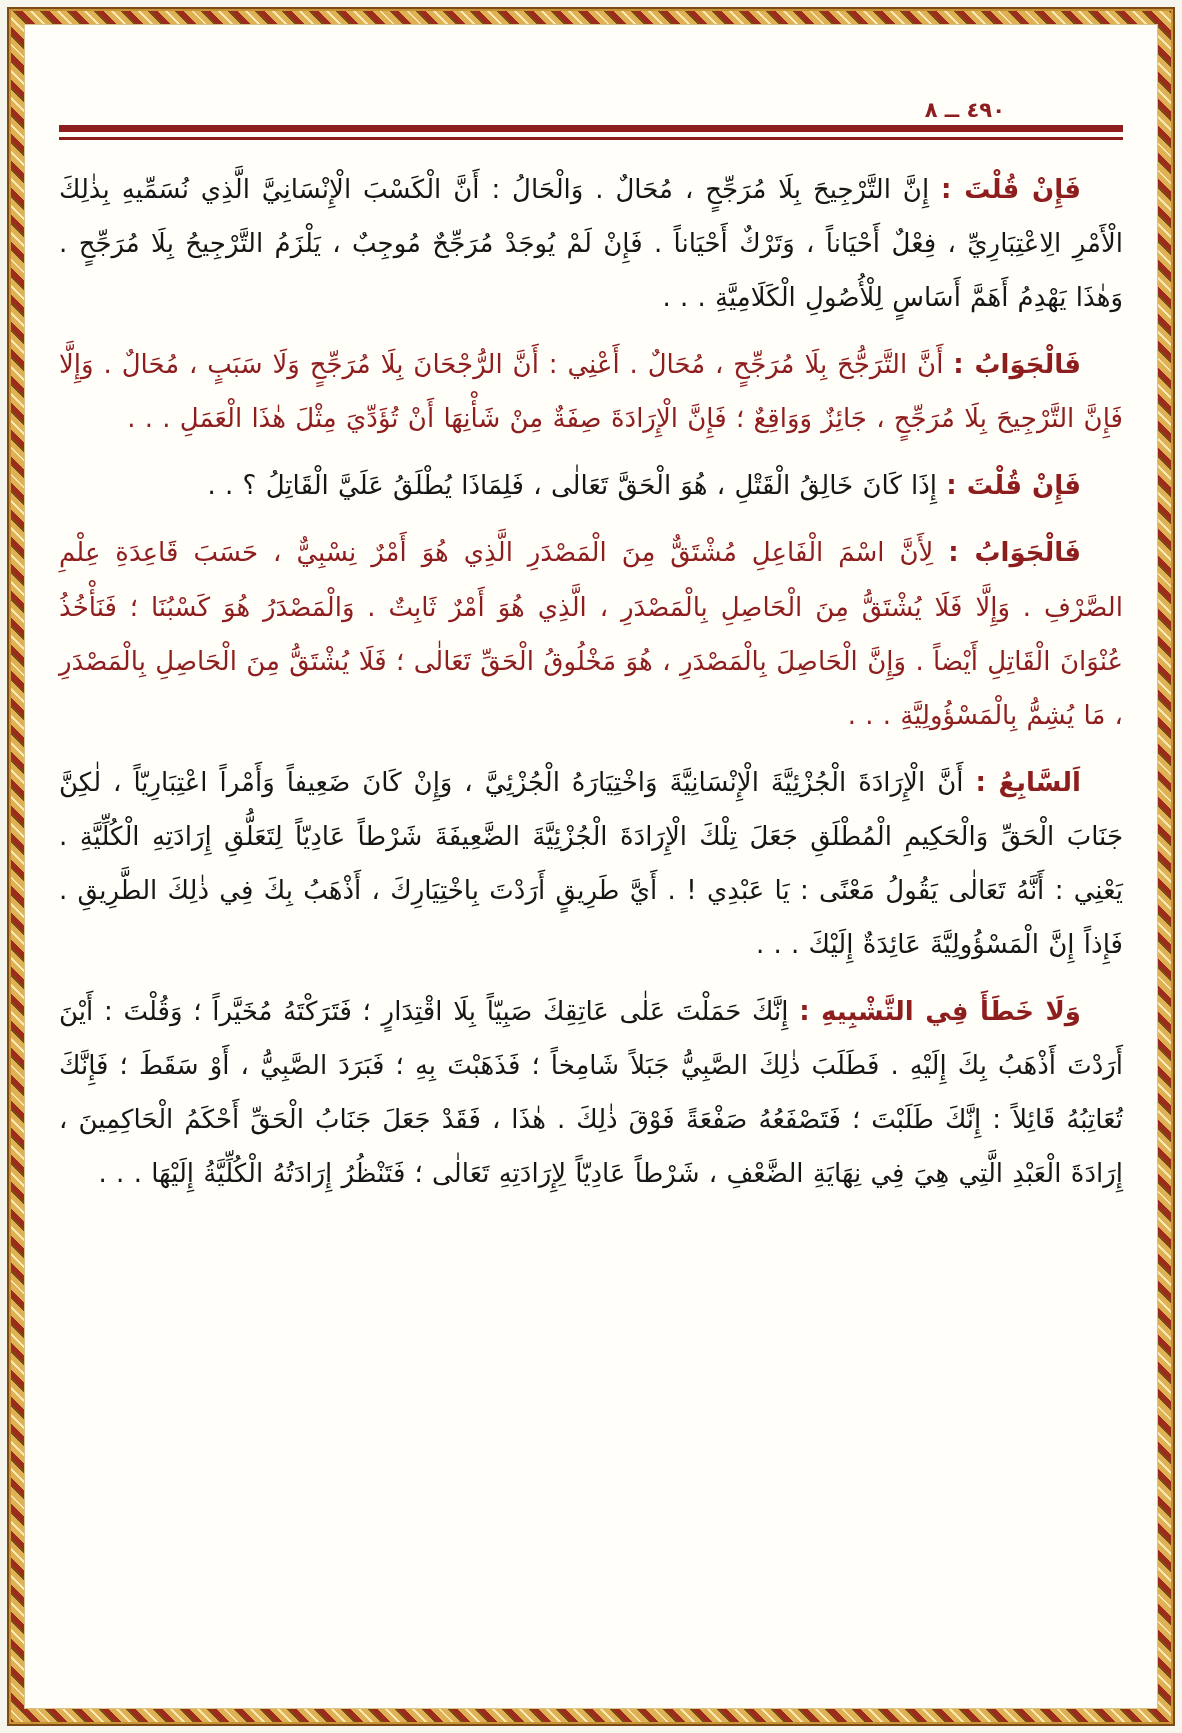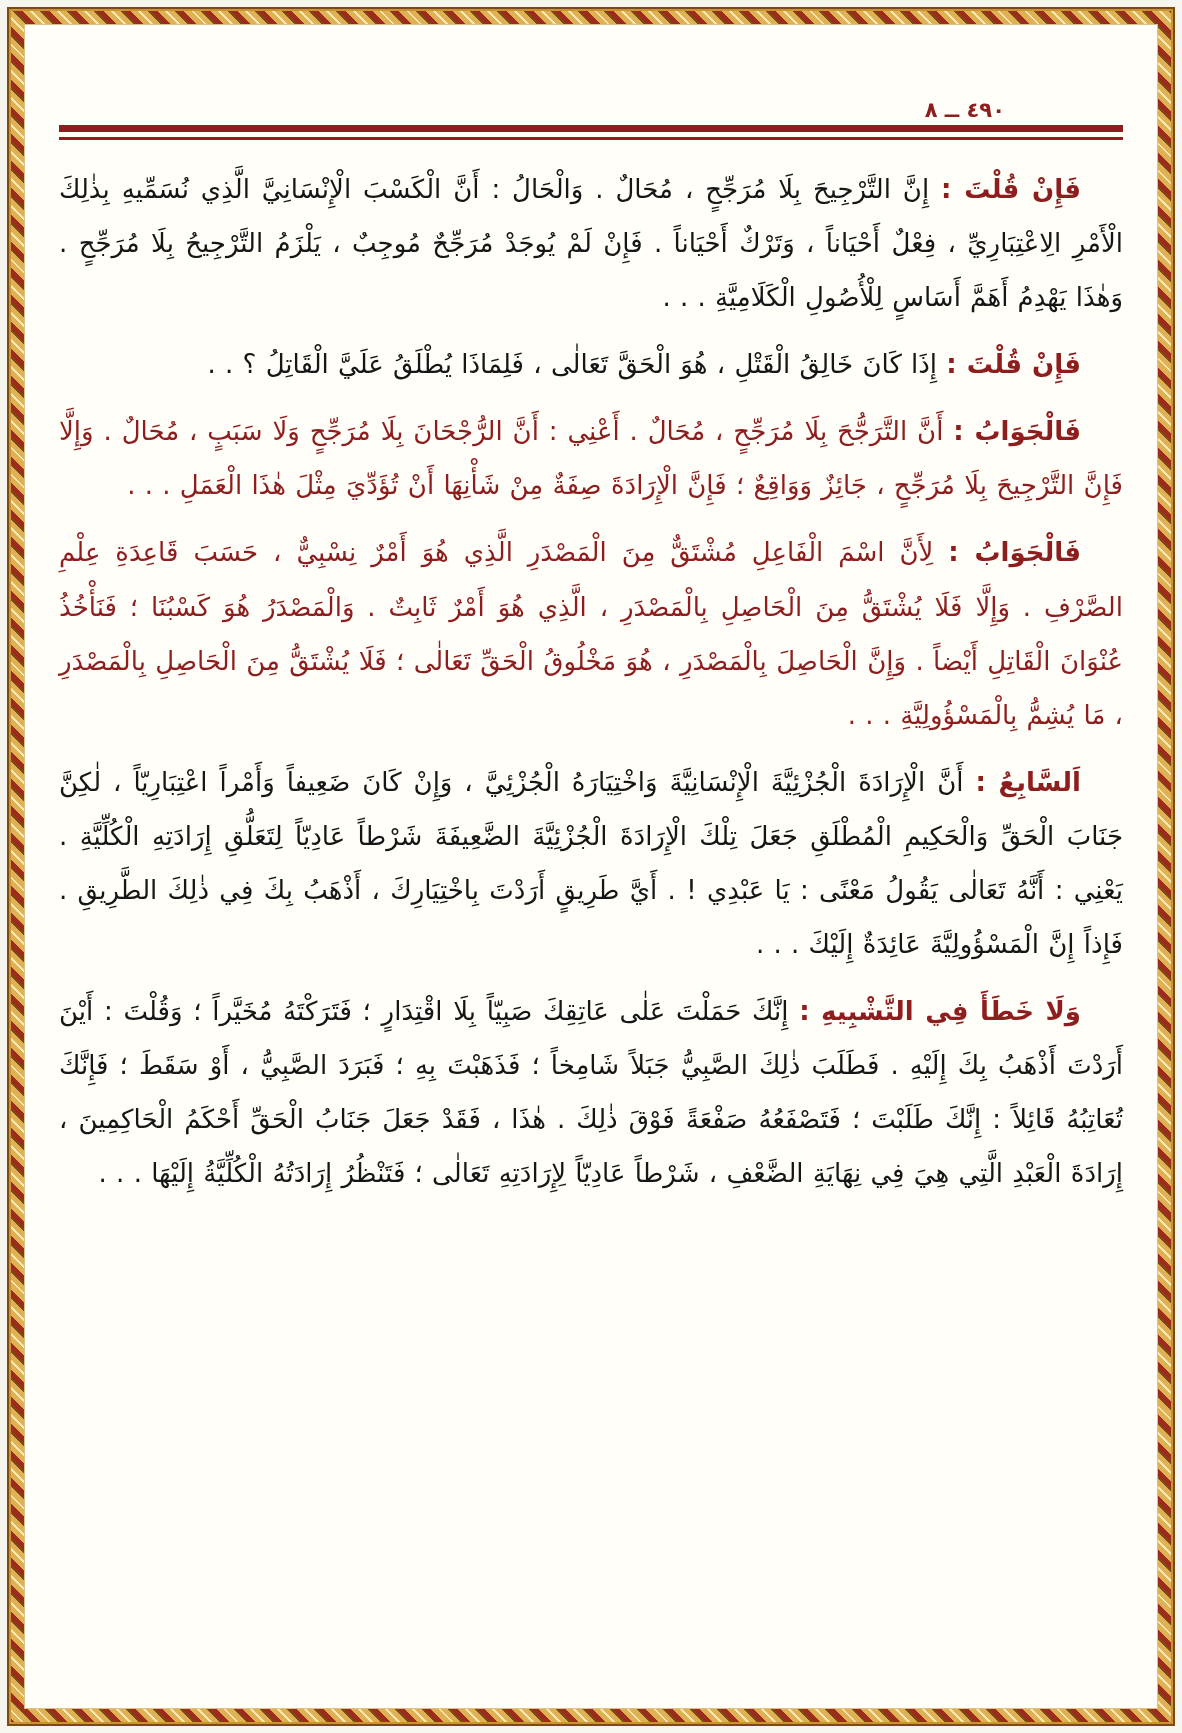--- a/index.html
+++ b/index.html
@@ -80,28 +80,28 @@
 
       <div class="double-rule"></div>
 
       <div class="body-text">
 
         <p class="para tone-black">
           <span class="lead">فَإِنْ قُلْتَ :</span>
           <span>إِنَّ التَّرْجِيحَ بِلَا مُرَجِّحٍ ، مُحَالٌ . وَالْحَالُ : أَنَّ الْكَسْبَ الْإِنْسَانِيَّ الَّذِي نُسَمِّيهِ بِذٰلِكَ الْأَمْرِ الِاعْتِبَارِيِّ ، فِعْلٌ أَحْيَاناً ، وَتَرْكٌ أَحْيَاناً . فَإِنْ لَمْ يُوجَدْ مُرَجِّحٌ مُوجِبٌ ، يَلْزَمُ التَّرْجِيحُ بِلَا مُرَجِّحٍ . وَهٰذَا يَهْدِمُ أَهَمَّ أَسَاسٍ لِلْأُصُولِ الْكَلَامِيَّةِ . . .</span>
         </p>
 
+        <p class="para tone-red">
+          <span class="lead">فَالْجَوَابُ :</span>
+          <span>أَنَّ التَّرَجُّحَ بِلَا مُرَجِّحٍ ، مُحَالٌ . أَعْنِي : أَنَّ الرُّجْحَانَ بِلَا مُرَجِّحٍ وَلَا سَبَبٍ ، مُحَالٌ . وَإِلَّا فَإِنَّ التَّرْجِيحَ بِلَا مُرَجِّحٍ ، جَائِزٌ وَوَاقِعٌ ؛ فَإِنَّ الْإِرَادَةَ صِفَةٌ مِنْ شَأْنِهَا أَنْ تُؤَدِّيَ مِثْلَ هٰذَا الْعَمَلِ . . .</span>
+        </p>
+
         <p class="para tone-black">
           <span class="lead">فَإِنْ قُلْتَ :</span>
           <span>إِذَا كَانَ خَالِقُ الْقَتْلِ ، هُوَ الْحَقَّ تَعَالٰى ، فَلِمَاذَا يُطْلَقُ عَلَيَّ الْقَاتِلُ ؟ . .</span>
-        </p>
-
-        <p class="para tone-red">
-          <span class="lead">فَالْجَوَابُ :</span>
-          <span>أَنَّ التَّرَجُّحَ بِلَا مُرَجِّحٍ ، مُحَالٌ . أَعْنِي : أَنَّ الرُّجْحَانَ بِلَا مُرَجِّحٍ وَلَا سَبَبٍ ، مُحَالٌ . وَإِلَّا فَإِنَّ التَّرْجِيحَ بِلَا مُرَجِّحٍ ، جَائِزٌ وَوَاقِعٌ ؛ فَإِنَّ الْإِرَادَةَ صِفَةٌ مِنْ شَأْنِهَا أَنْ تُؤَدِّيَ مِثْلَ هٰذَا الْعَمَلِ . . .</span>
         </p>
 
         <p class="para tone-red">
           <span class="lead">فَالْجَوَابُ :</span>
           <span>لِأَنَّ اسْمَ الْفَاعِلِ مُشْتَقٌّ مِنَ الْمَصْدَرِ الَّذِي هُوَ أَمْرٌ نِسْبِيٌّ ، حَسَبَ قَاعِدَةِ عِلْمِ الصَّرْفِ . وَإِلَّا فَلَا يُشْتَقُّ مِنَ الْحَاصِلِ بِالْمَصْدَرِ ، الَّذِي هُوَ أَمْرٌ ثَابِتٌ . وَالْمَصْدَرُ هُوَ كَسْبُنَا ؛ فَنَأْخُذُ عُنْوَانَ الْقَاتِلِ أَيْضاً . وَإِنَّ الْحَاصِلَ بِالْمَصْدَرِ ، هُوَ مَخْلُوقُ الْحَقِّ تَعَالٰى ؛ فَلَا يُشْتَقُّ مِنَ الْحَاصِلِ بِالْمَصْدَرِ ، مَا يُشِمُّ بِالْمَسْؤُولِيَّةِ . . .</span>
         </p>
 
         <p class="para tone-black">
           <span class="lead">اَلسَّابِعُ :</span>
           <span>أَنَّ الْإِرَادَةَ الْجُزْئِيَّةَ الْإِنْسَانِيَّةَ وَاخْتِيَارَهُ الْجُزْئِيَّ ، وَإِنْ كَانَ ضَعِيفاً وَأَمْراً اعْتِبَارِيّاً ، لٰكِنَّ جَنَابَ الْحَقِّ وَالْحَكِيمِ الْمُطْلَقِ جَعَلَ تِلْكَ الْإِرَادَةَ الْجُزْئِيَّةَ الضَّعِيفَةَ شَرْطاً عَادِيّاً لِتَعَلُّقِ إِرَادَتِهِ الْكُلِّيَّةِ . يَعْنِي : أَنَّهُ تَعَالٰى يَقُولُ مَعْنًى : يَا عَبْدِي ! . أَيَّ طَرِيقٍ أَرَدْتَ بِاخْتِيَارِكَ ، أَذْهَبُ بِكَ فِي ذٰلِكَ الطَّرِيقِ . فَإِذاً إِنَّ الْمَسْؤُولِيَّةَ عَائِدَةٌ إِلَيْكَ . . .</span>

